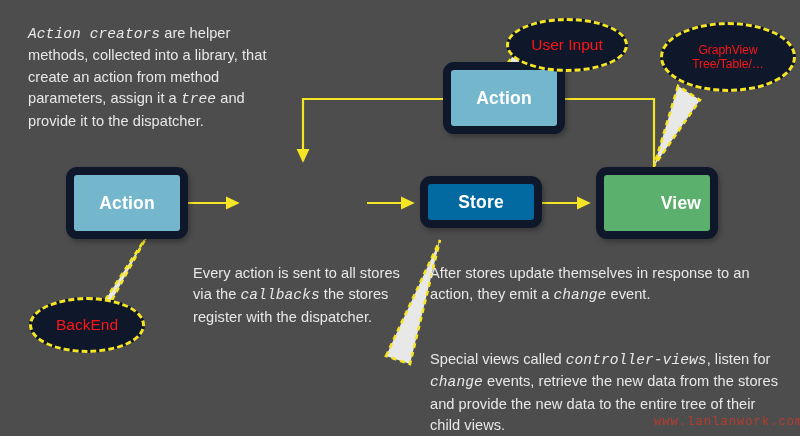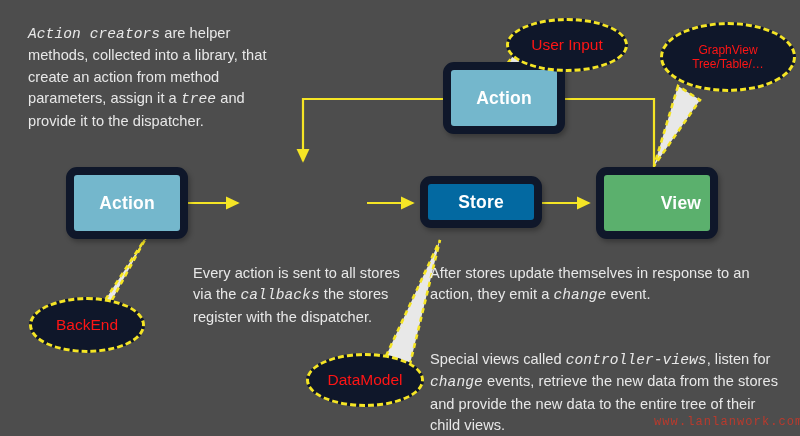--- a/index.html
+++ b/index.html
@@ -168,19 +168,16 @@
     <div>
       <div>GraphView</div>
       <div>Tree/Table/…</div>
     </div>
   </div>
 
   <div class="callout" id="callout-backend">
     <span>BackEnd</span>
   </div>
 
-  <div class="callout" id="callout-datamodel">
-    <span>DataModel</span>
-  </div>
 
   <div id="watermark">www.lanlanwork.com</div>
 
 </div>
 
 </body></html>

